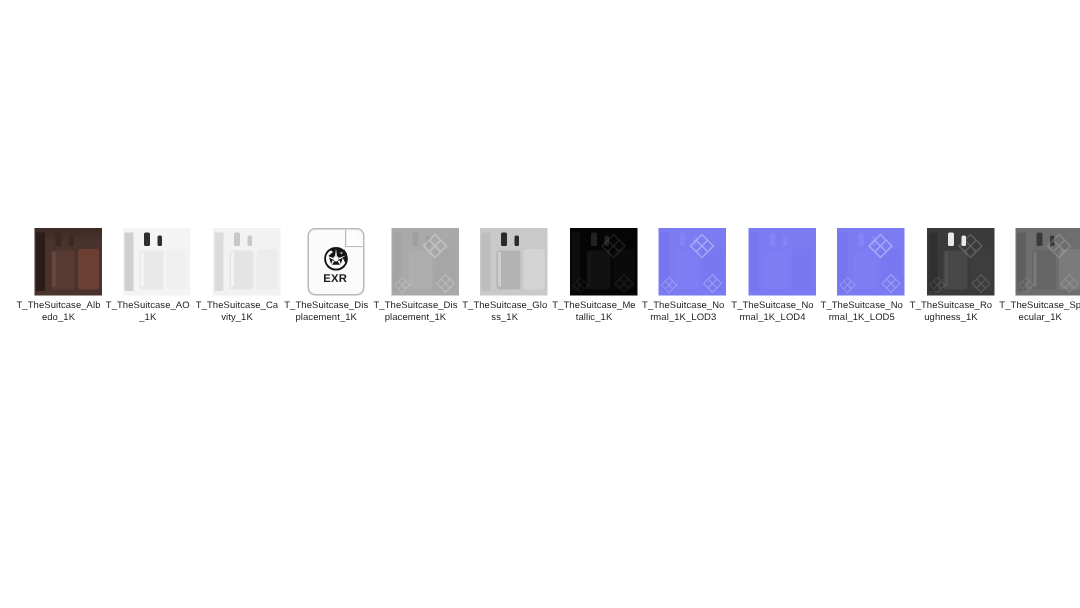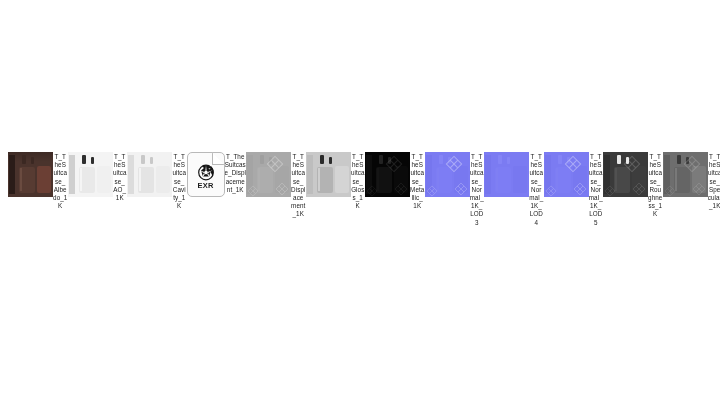--- a/index.html
+++ b/index.html
@@ -26,22 +26,22 @@
     align-items: flex-start;
     justify-content: flex-start;
     padding-left: 8px;
     box-sizing: border-box;
   }
 
   .file-item {
     width: 59.5px;
     flex: 0 0 59.5px;
     display: flex;
-    flex-direction: row;
-    align-items: flex-start;
+    flex-direction: column;
+    align-items: flex-end;
     cursor: default;
     user-select: none;
   }
 
   .thumb-wrap {
     width: 45px;
     height: 47px;
     display: flex;
     align-items: flex-end;
     justify-content: center;

